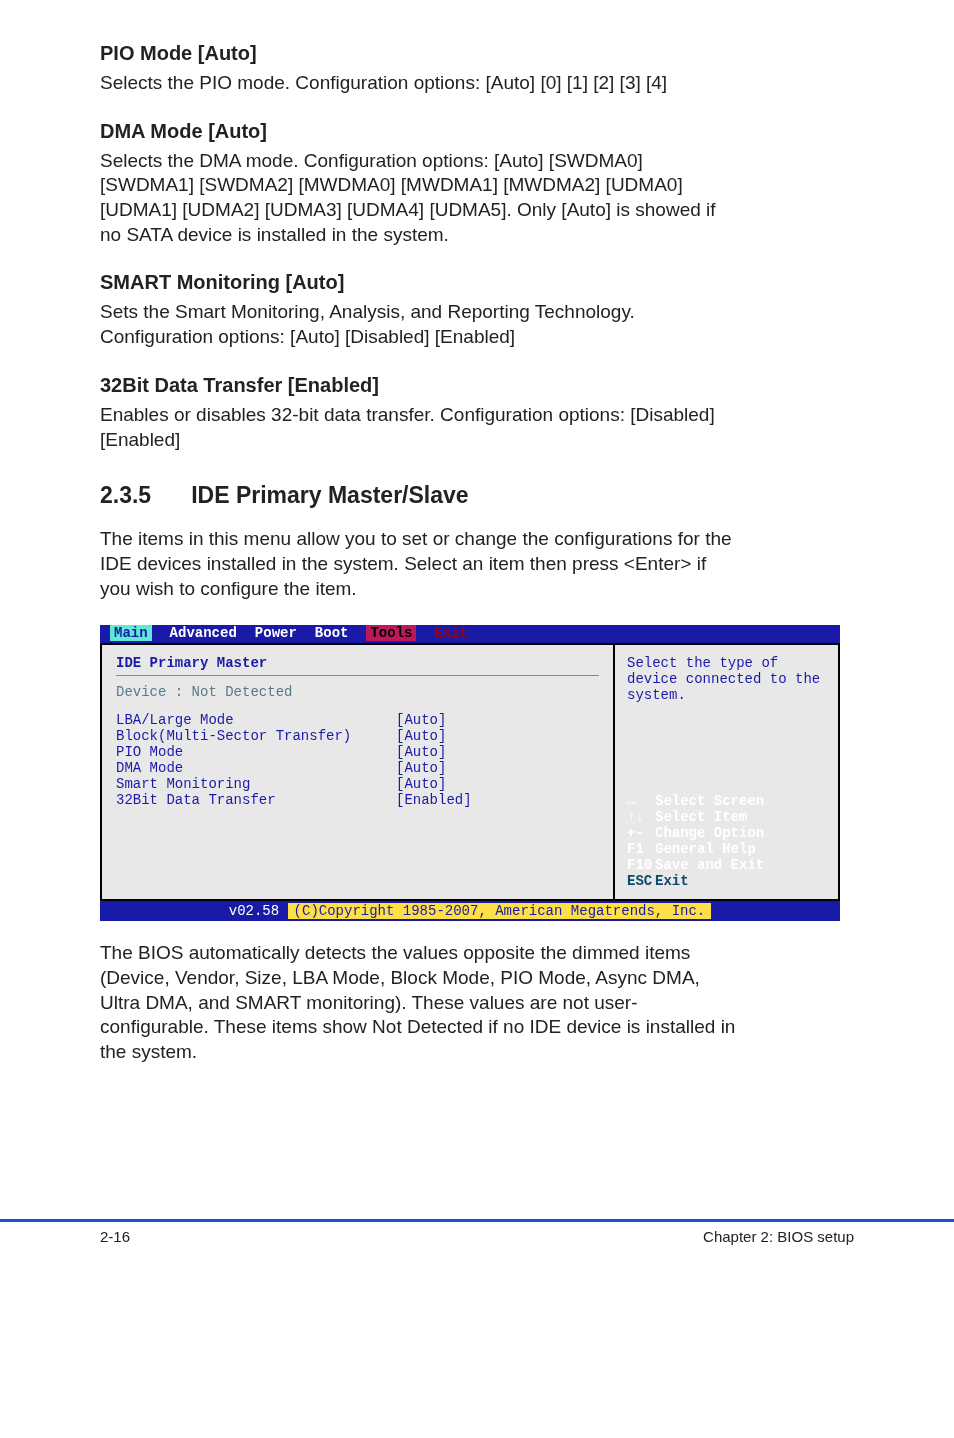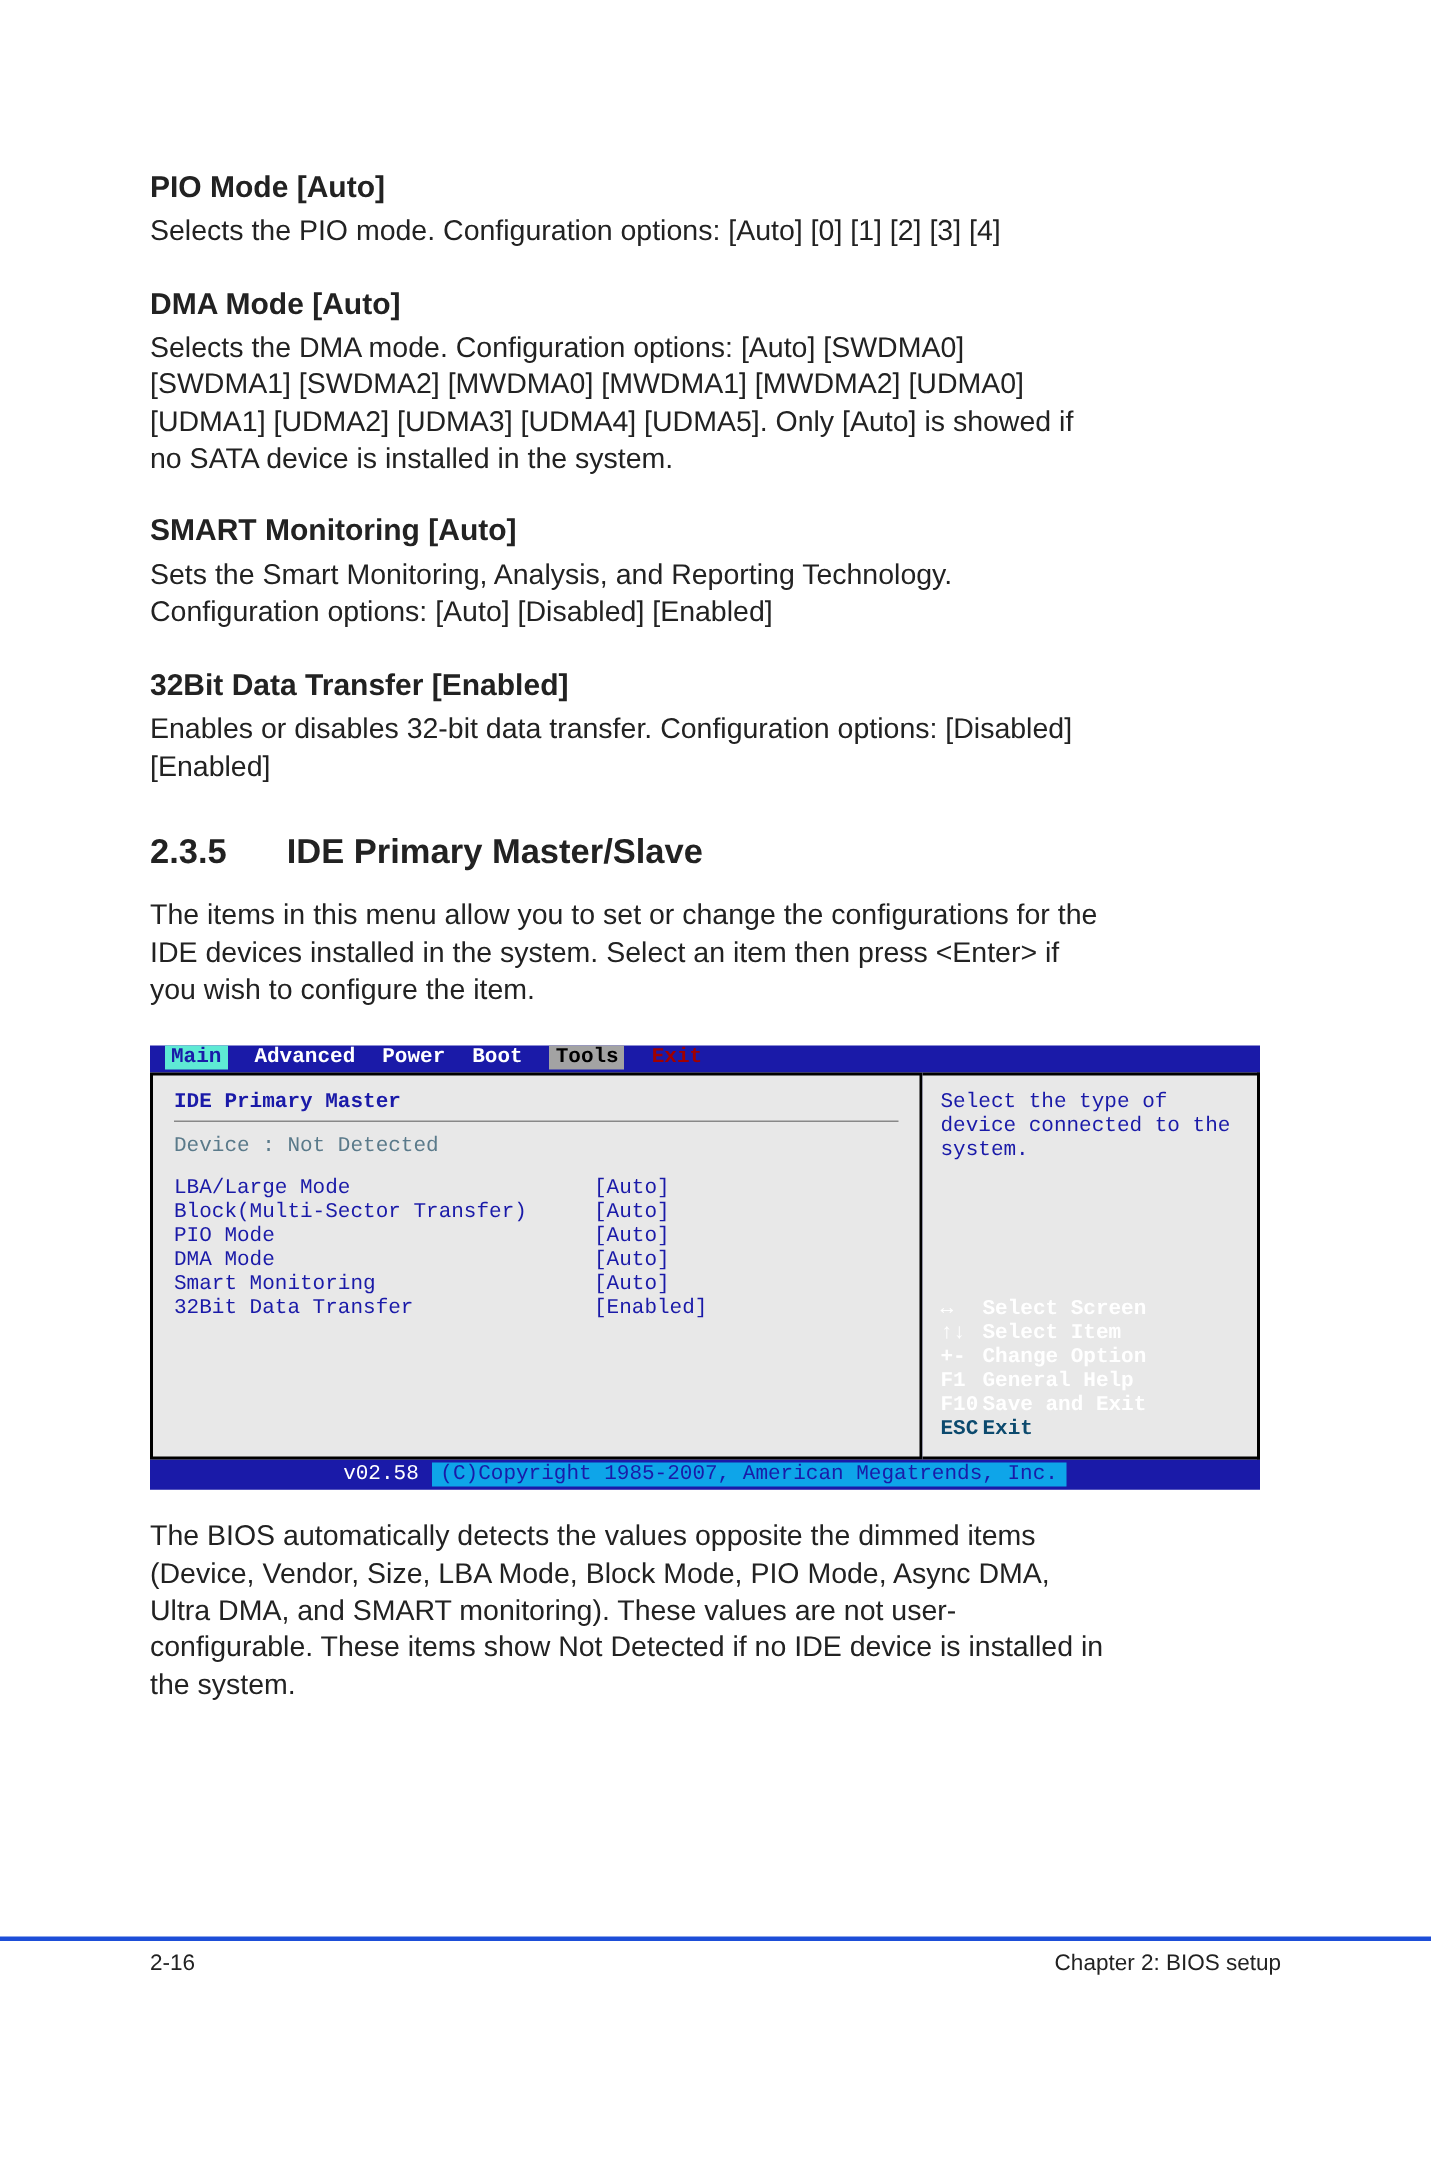--- a/index.html
+++ b/index.html
@@ -4,21 +4,21 @@
 <style>
   body {
     margin: 0;
     padding: 0;
     background: #fff;
     font-family: Arial, Helvetica, sans-serif;
     color: #222;
     width: 954px;
   }
   .page {
-    padding: 114px 100px 40px 100px;
+    padding: 42px 100px 40px 100px;
     box-sizing: border-box;
     width: 840px;
   }
   .h3 {
     font-weight: bold;
     font-size: 20px;
     margin: 0 0 6px 0;
   }
   .body {
     font-size: 19px;
@@ -38,21 +38,21 @@
     margin: 8px 0 20px 0;
     font-family: "Courier New", monospace;
     font-size: 14px;
     background: #1a1aa8;
     color: #fff;
   }
   .bios-title-row { text-align:center; color:#fff; font-weight:bold; padding-top:2px; }
   .tabs { display:flex; padding: 0 10px 2px 10px; gap: 18px; }
   .tab { color:#fff; font-weight:bold; }
   .tab.active { background:#5eead4; color:#1a1aa8; padding:0 4px; }
-  .tab.tools { color:#000; background:#a3a3a3; padding:0 4px; }
+  .tab.tools { color:#000; background:#be185d; padding:0 4px; }
   .tab.exit { color:#a00000; }
 
   .bios-body { display:flex; }
   .bios-left {
     flex:1;
     background:#e8e8e8;
     border: 2px solid #000;
     padding:10px 14px;
     color:#1a1aa8;
     box-sizing:border-box;
@@ -67,21 +67,21 @@
     box-sizing:border-box;
   }
   .bios-left .dim { color:#5a7a8a; }
   .bios-left .row { display:flex; }
   .bios-left .lbl { width: 280px; }
   .hr { border-top:1px solid #888; margin:4px 0 8px 0; }
   .bios-right .white { color:#fff; font-weight:bold; }
   .bios-right .red { color:#0c4a6e; font-weight:bold; }
   .bios-right .key { display:inline-block; width:28px; }
   .bios-footer { text-align:center; color:#fff; background:#1a1aa8; padding:2px 0; }
-  .bios-footer .copy { background:#0ea5e9; color:#1a1aa8; padding:0 6px; }
+  .bios-footer .copy { background:#fde047; color:#1a1aa8; padding:0 6px; }
 
   .page-footer {
     display:flex;
     justify-content:space-between;
     font-size:15px;
     padding: 0 100px 40px 100px;
     border-top:3px solid #1d4ed8;
     width:954px;
     box-sizing:border-box;
     margin-top:90px;

